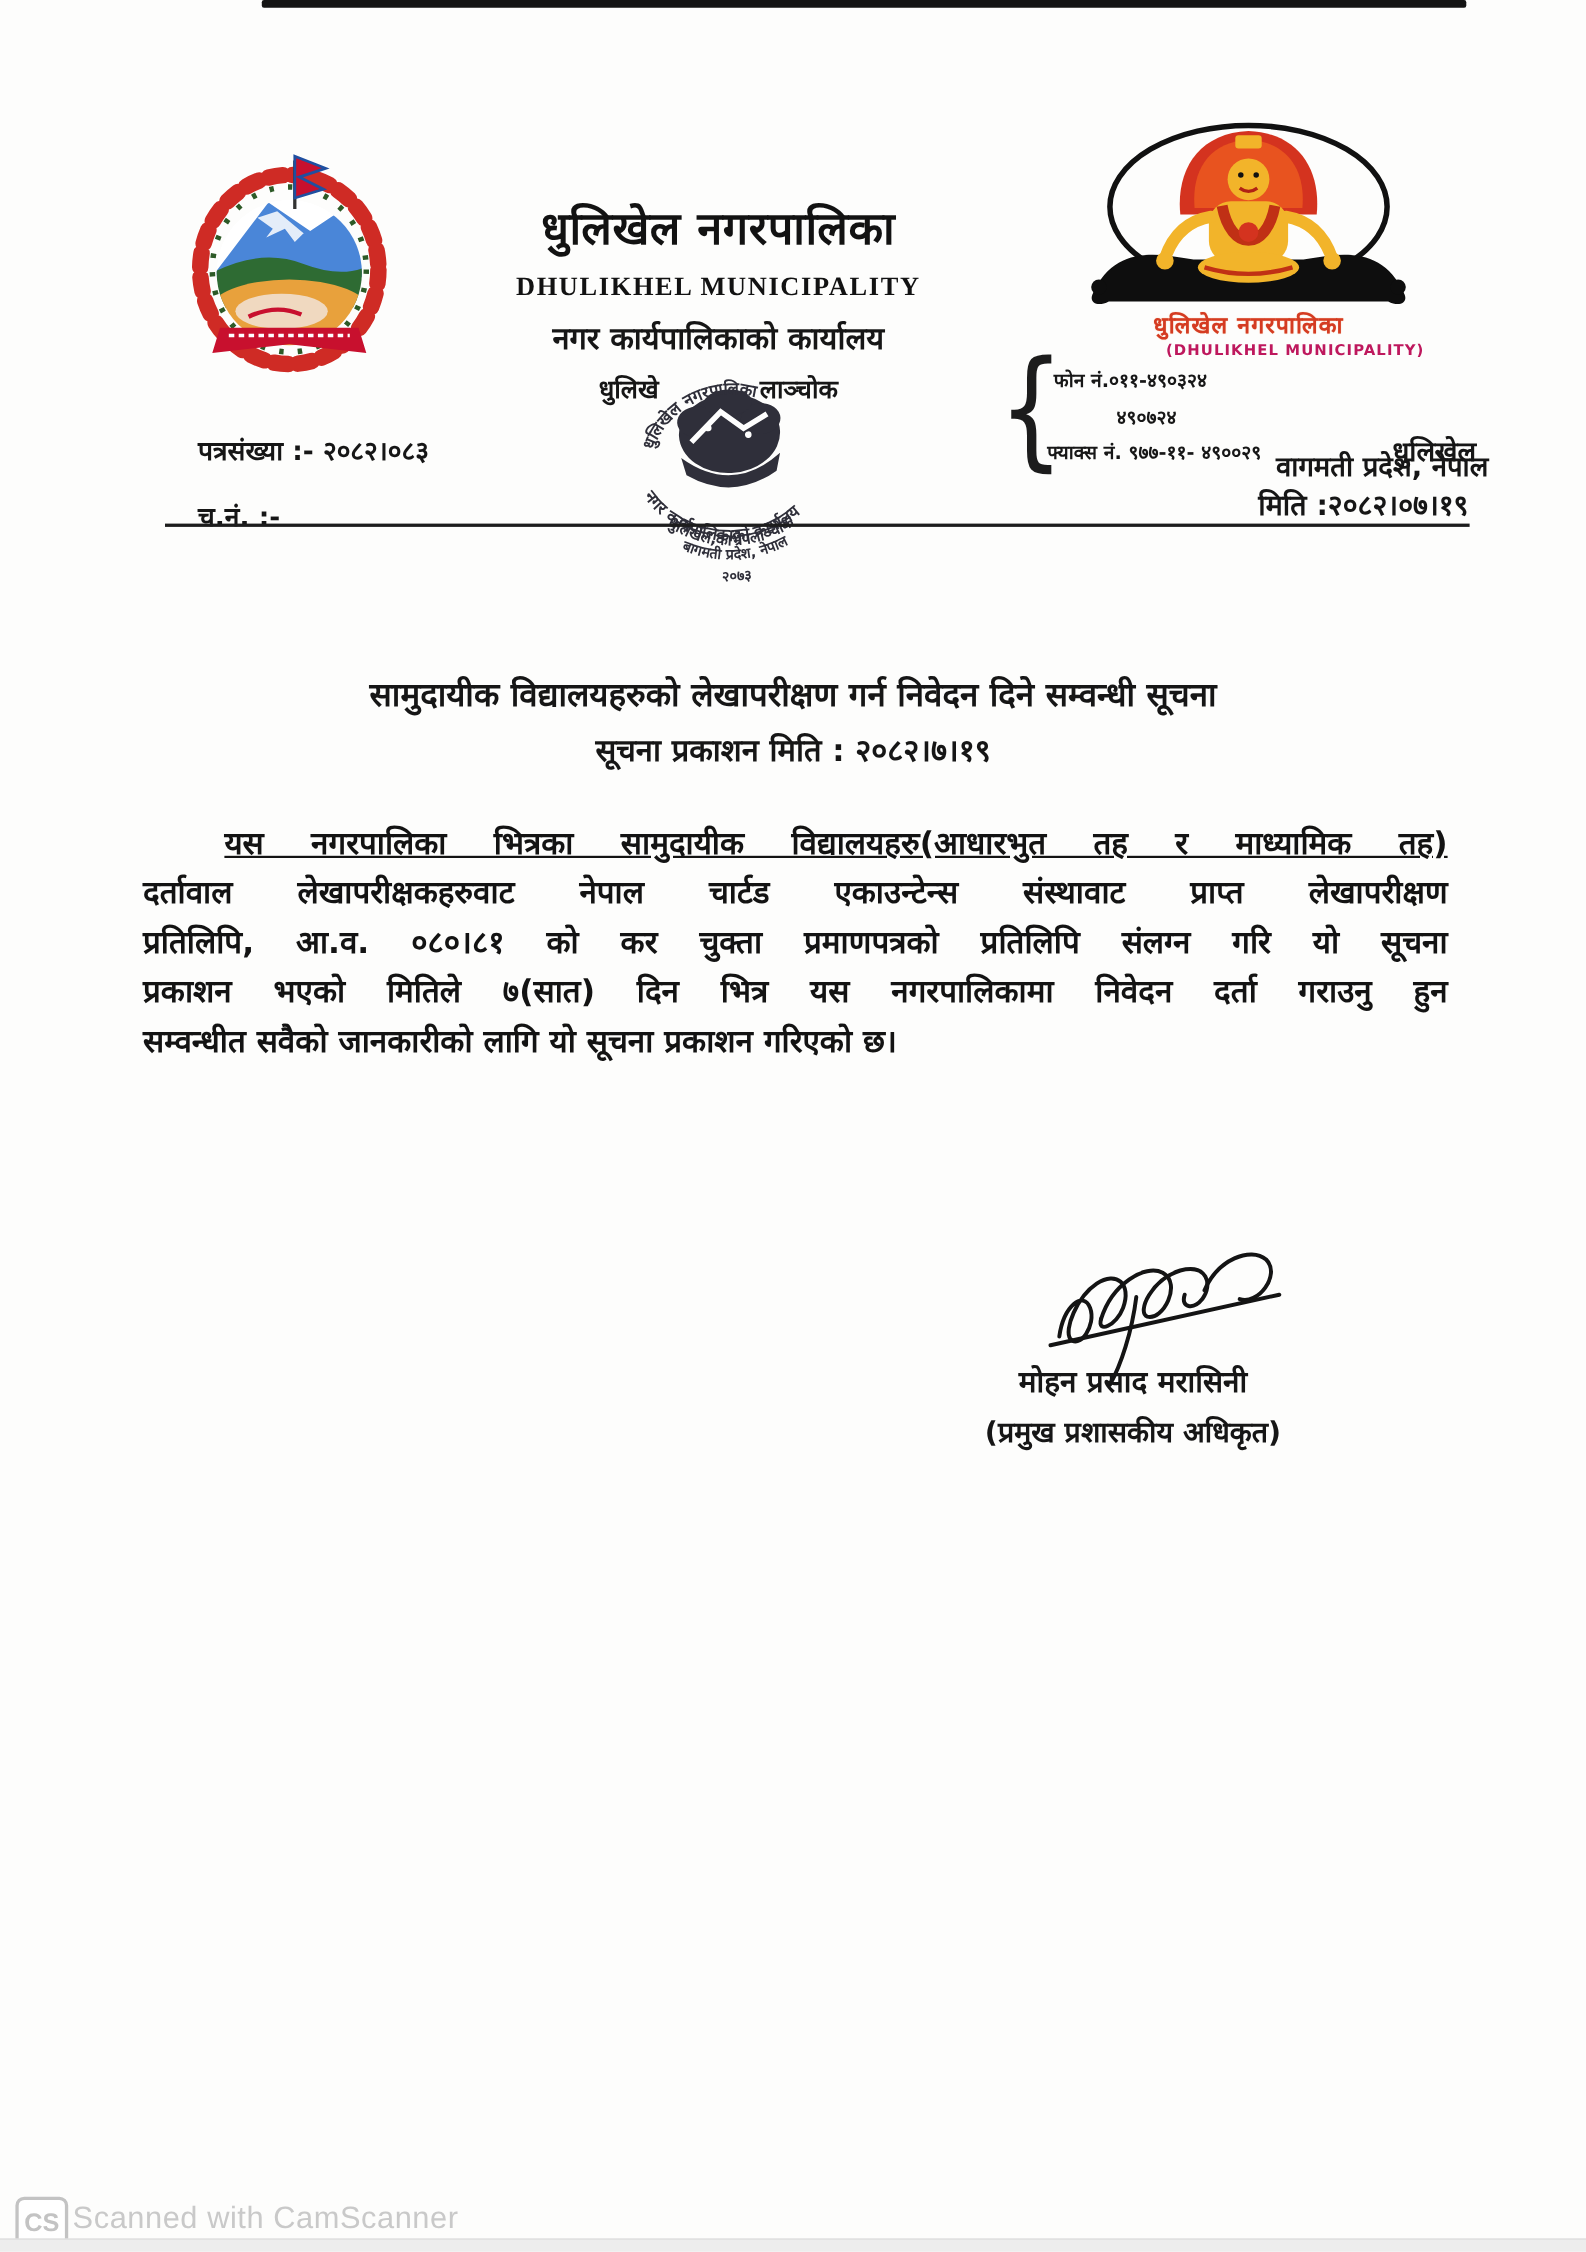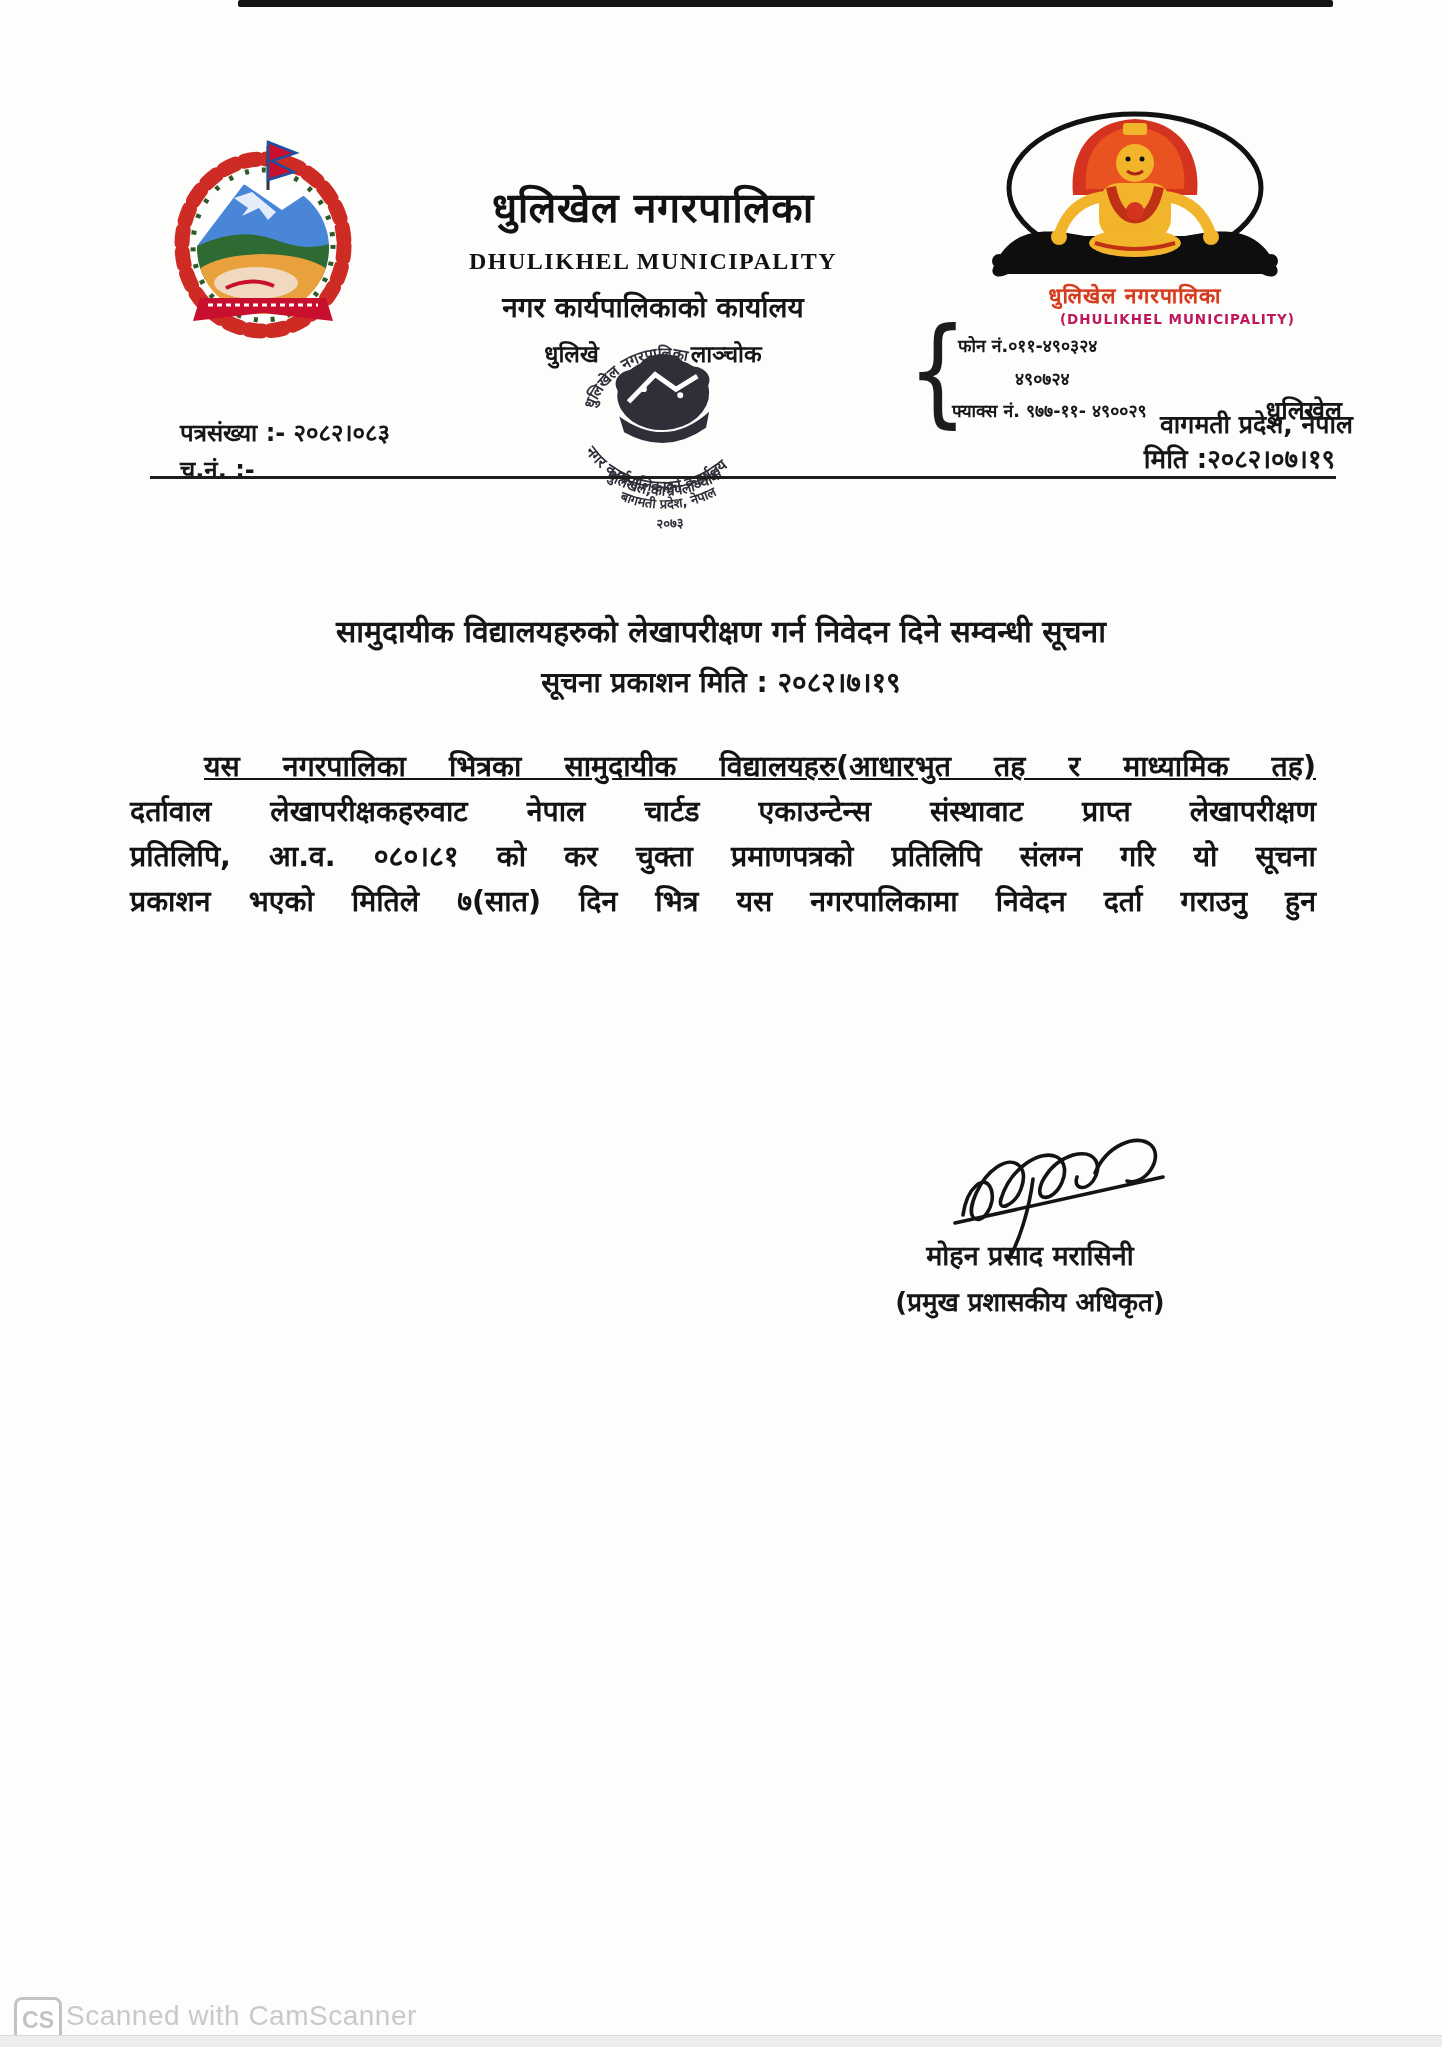--- a/index.html
+++ b/index.html
@@ -150,35 +150,36 @@
   </div>
 
   <div class="abs brace">{</div>
   <div class="abs contact-line" style="left:958px;top:333px;">फोन नं.०११-४९०३२४</div>
   <div class="abs contact-line" style="left:1015px;top:366px;">४९०७२४</div>
   <div class="abs contact-line" style="left:952px;top:398px;">फ्याक्स नं. ९७७-११- ४९००२९</div>
   <div class="abs place-line" style="right:100px;top:392px;">धुलिखेल</div>
   <div class="abs province-line" style="right:89px;top:406px;">वागमती प्रदेश, नेपाल</div>
   <div class="abs miti-line" style="right:107px;top:440px;">मिति :२०८२।०७।१९</div>
 
-  <div class="abs letter-meta" style="left:180px;top:415px;">पत्रसंख्या :- २०८२।०८३</div>
+  <div class="abs letter-meta" style="left:180px;top:392px;">पत्रसंख्या :- २०८२।०८३</div>
   <div class="abs letter-meta" style="left:180px;top:452px;">च.नं.  :-</div>
 
   <div class="abs rule"></div>
 
   <div class="abs notice-title-wrap">
     <div class="notice-title">सामुदायीक विद्यालयहरुको लेखापरीक्षण गर्न निवेदन दिने सम्वन्धी सूचना</div>
     <div class="notice-date">सूचना प्रकाशन मिति : २०८२।७।१९</div>
   </div>
 
   <div class="abs body-wrap">
     <div class="body-line indent">यस नगरपालिका भित्रका सामुदायीक विद्यालयहरु(आधारभुत तह र माध्यामिक तह)</div>
     <div class="body-line">दर्तावाल लेखापरीक्षकहरुवाट नेपाल चार्टड एकाउन्टेन्स संस्थावाट प्राप्त लेखापरीक्षण</div>
     <div class="body-line">प्रतिलिपि, आ.व. ०८०।८१ को कर चुक्ता प्रमाणपत्रको प्रतिलिपि संलग्न गरि यो सूचना</div>
     <div class="body-line">प्रकाशन भएको मितिले ७(सात) दिन भित्र यस नगरपालिकामा निवेदन दर्ता गराउनु हुन</div>
+    <div class="body-line last">सम्वन्धीत सवैको जानकारीको लागि यो सूचना प्रकाशन गरिएको छ।</div>
   </div>
 
   <div class="abs" style="left:945px;top:1115px;">
     <svg width="240" height="150" viewBox="0 0 240 150">
       <g fill="none" stroke="#141414" stroke-width="3.6" stroke-linecap="round">
         <path d="M18,100 C22,72 40,58 46,74 C52,90 36,112 28,102 C22,94 34,64 52,52 C70,40 84,52 76,74 C70,90 52,98 56,84"></path>
         <path d="M56,84 C66,52 96,34 112,42 C130,52 112,86 98,82 C88,78 102,48 128,40 C152,34 158,52 148,66 C140,76 128,74 132,62"></path>
         <path d="M150,58 C162,30 192,18 206,30 C220,44 198,72 182,66"></path>
         <path d="M10,108 L218,62"></path>
         <path d="M88,64 C84,96 74,126 64,144"></path>

